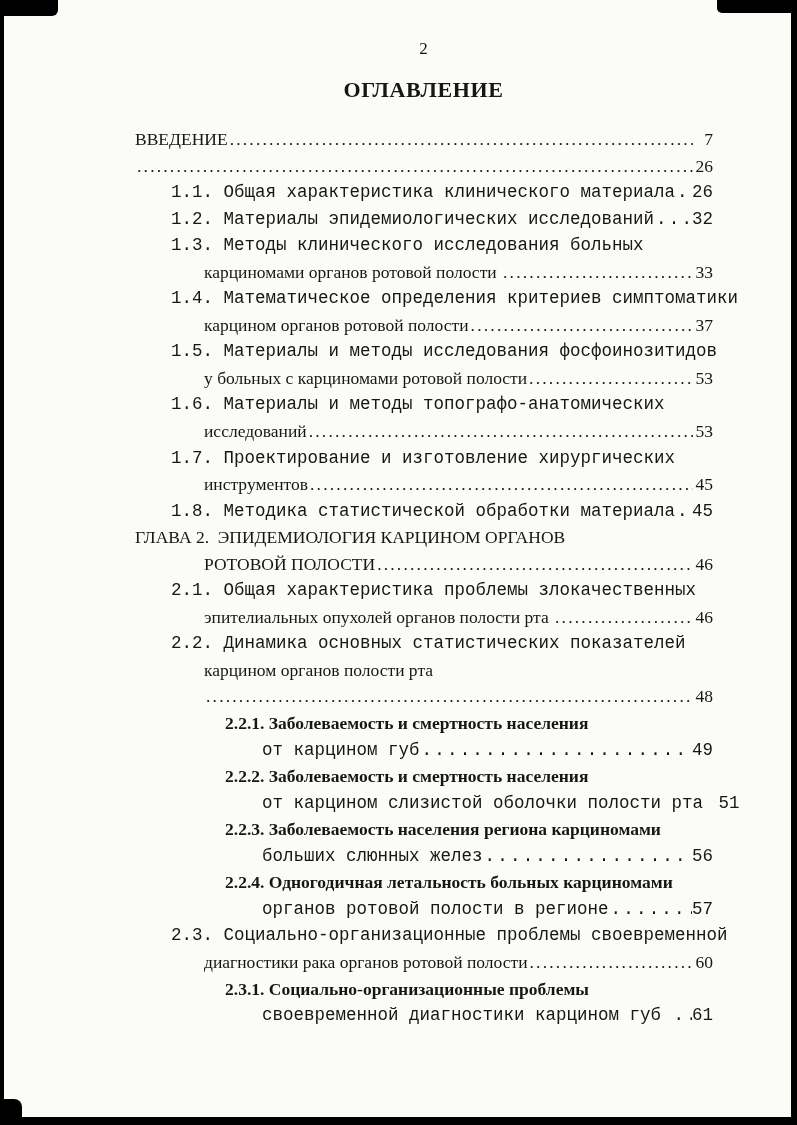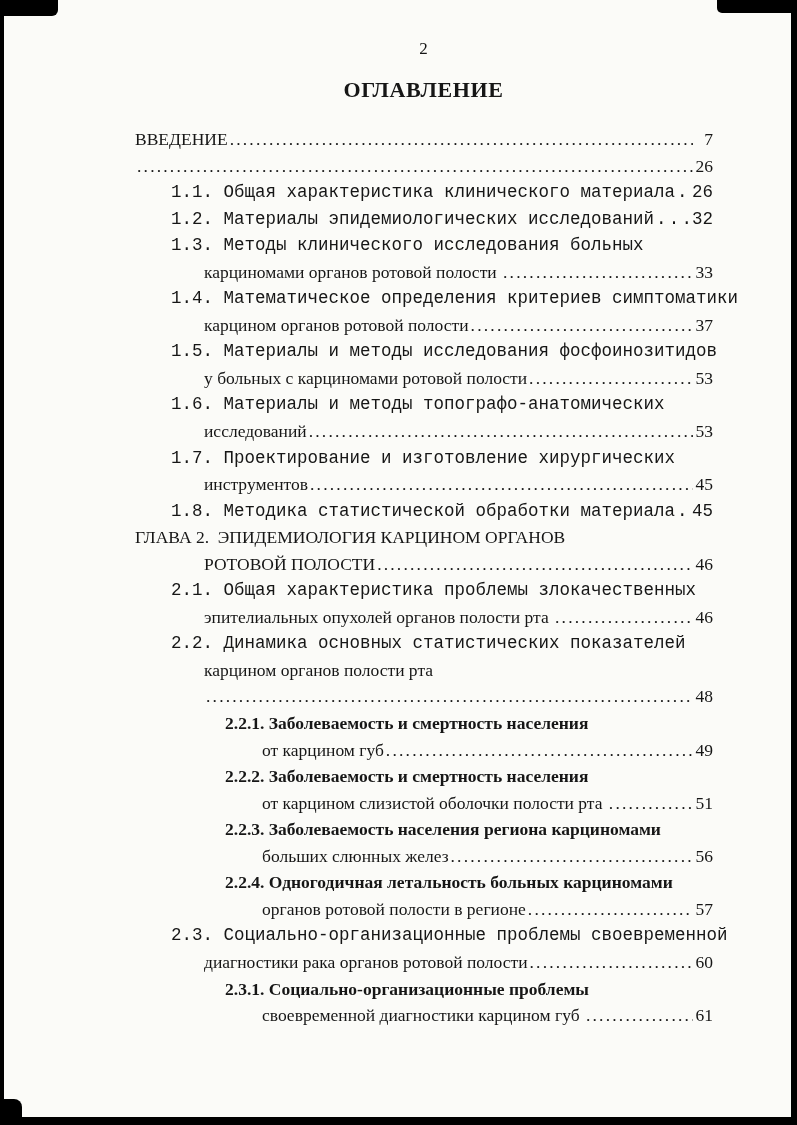--- a/index.html
+++ b/index.html
@@ -34,21 +34,21 @@
   .leader {
     flex: 1 1 auto; overflow: hidden; white-space: nowrap;
     letter-spacing: 2.2px; padding: 0 3px 0 2px;
   }
   .toc-page { flex: 0 0 auto; min-width: 20px; text-align: right; }
 
   .indent-0 { padding-left: 0; }
   .indent-1 { padding-left: 36px; font-family: Liberation Mono, monospace; }
   .indent-2 { padding-left: 69px; }
   .indent-3 { padding-left: 90px; font-weight: bold; }
-  .indent-4 { padding-left: 127px; }
+  .indent-4 { padding-left: 127px; font-family: Liberation Mono, monospace; }
 
   
   .artifact { position: absolute; background: var(--artifact, #000); }
   .edge-left   { left: 0; top: 0; width: 4px; height: 1125px; }
   .edge-right  { right: 0; top: 0; width: 6px; height: 1125px; }
   .edge-bottom { left: 0; bottom: 0; width: 797px; height: 8px; }
   .corner-top-left  { left: 0; top: 0; width: 58px; height: 16px; border-radius: 0 0 6px 0; }
   .corner-top-right { right: 0; top: 0; width: 80px; height: 13px; border-radius: 0 0 0 5px; }
   .corner-bottom-left { left: 0; bottom: 0; width: 22px; height: 26px; border-radius: 0 8px 0 0; }
 </style>

